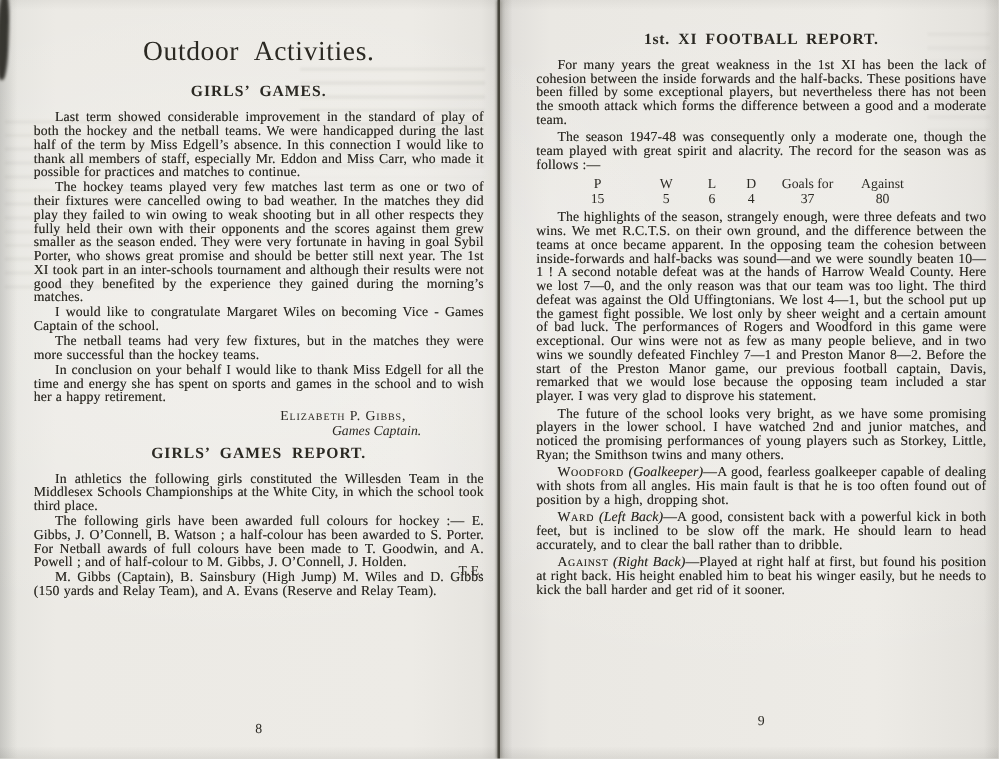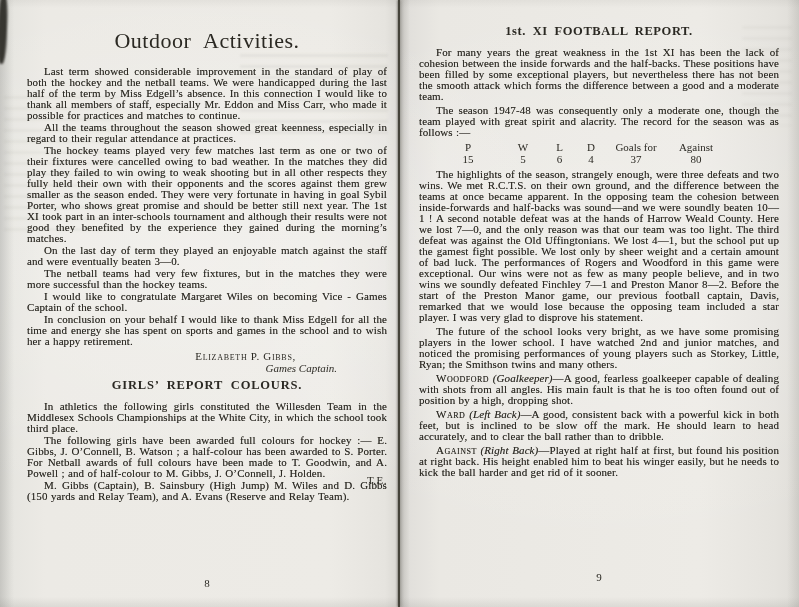--- a/index.html
+++ b/index.html
@@ -6,34 +6,34 @@
   .scan{
     position:relative;width:799px;height:607px;overflow:hidden;
     font-family:"Liberation Serif","DejaVu Serif",serif;color:#2b2923;
     background:
       radial-gradient(ellipse 560px 380px at 24% 42%, rgba(255,255,255,0.28), rgba(255,255,255,0) 70%),
       radial-gradient(ellipse 560px 400px at 76% 45%, rgba(255,255,255,0.22), rgba(255,255,255,0) 70%),
       linear-gradient(90deg,#dededa 0px,#e6e5e0 10px,#eceae5 45px,#edebe6 330px,#e6e4df 385px,#dcdad5 396px,#e0deda 404px,#eae8e3 440px,#edebe6 700px,#e5e3de 775px,#dfddd8 799px);
   }
   .page{position:absolute;top:0;height:607px;}
   .page-left{left:0;width:398px;}
-  .page-right{left:390px;width:399px;}
+  .page-right{left:400px;width:399px;}
   .content{position:absolute;top:20px;width:360px;}
   .content-left{left:27px;}
   .content-right{left:29px;}
 
   .main-title{font-size:22px;font-weight:400;text-align:center;margin:8px 0 12px;letter-spacing:0.5px;word-spacing:7px;}
   .sec-heading{font-size:12.5px;font-weight:700;text-align:center;margin:4px 0 8px;letter-spacing:0.8px;word-spacing:4px;}
   .rp-title{font-size:12.5px;font-weight:700;text-align:center;margin:4px 0 8px;letter-spacing:0.6px;word-spacing:3px;}
 
   .body{font-size:11px;line-height:11px;text-align:justify;text-indent:17px;margin:0 0 1px;word-spacing:0.5px;letter-spacing:0.1px;text-shadow:0 0 0.4px rgba(43,41,35,0.55);}
   .content-right .body{margin-bottom:3px;}
 
   .signature{text-align:right;font-size:11px;line-height:12px;margin:3px 0 1px;}
-  .sig-name{font-variant:small-caps;letter-spacing:0.7px;margin-right:91px;}
+  .sig-name{font-variant:small-caps;letter-spacing:0.7px;margin-right:62px;}
   .sig-role{font-style:italic;margin-right:50px;}
 
   .final-wrap{position:relative;}
   .initials{position:absolute;right:0;bottom:16px;font-size:11px;letter-spacing:0.5px;}
 
   .season-table{width:293px;margin:3px 0 4px 14px;font-size:11px;line-height:12px;}
   .trow{display:flex;}
   .tcell{flex:none;text-align:center;}
   .tc0{width:70px}.tc1{width:40px}.tc2{width:33px}.tc3{width:30px}.tc4{width:60px}.tc5{width:60px}
 
@@ -63,34 +63,33 @@
 <div class="scan">
 
   <div class="ghost g1"></div>
   <div class="ghost g2"></div>
   <div class="ghost g3"></div>
 
   <section class="page page-left">
     <div class="content content-left">
       <h1 class="main-title">Outdoor Activities.</h1>
 
+      <h2 class="sec-heading">GIRLS’ GAMES.</h2>
       <p class="body">Last term showed considerable improvement in the standard of play of both the hockey and the netball teams. We were handicapped during the last half of the term by Miss Edgell’s absence. In this connection I would like to thank all members of staff, especially Mr. Eddon and Miss Carr, who made it possible for practices and matches to continue.</p>
-      <p class="body">All the teams throughout the season showed great keenness, especially in regard to their regular attendance at practices.</p>
       <p class="body">The hockey teams played very few matches last term as one or two of their fixtures were cancelled owing to bad weather. In the matches they did play they failed to win owing to weak shooting but in all other respects they fully held their own with their opponents and the scores against them grew smaller as the season ended. They were very fortunate in having in goal Sybil Porter, who shows great promise and should be better still next year. The 1st XI took part in an inter-schools tournament and although their results were not good they benefited by the experience they gained during the morning’s matches.</p>
-      <p class="body">On the last day of term they played an enjoyable match against the staff and were eventually beaten 3—0.</p>
+      <p class="body">I would like to congratulate Margaret Wiles on becoming Vice - Games Captain of the school.</p>
       <p class="body">The netball teams had very few fixtures, but in the matches they were more successful than the hockey teams.</p>
-      <p class="body">I would like to congratulate Margaret Wiles on becoming Vice - Games Captain of the school.</p>
       <p class="body">In conclusion on your behalf I would like to thank Miss Edgell for all the time and energy she has spent on sports and games in the school and to wish her a happy retirement.</p>
 
       <div class="signature">
         <div class="sig-name">Elizabeth P. Gibbs,</div>
         <div class="sig-role">Games Captain.</div>
       </div>
 
-      <h2 class="sec-heading">GIRLS’ REPORT COLOURS.</h2>
+      <h2 class="sec-heading">GIRLS’ GAMES REPORT.</h2>
       <p class="body">In athletics the following girls constituted the Willesden Team in the Middlesex Schools Championships at the White City, in which the school took third place.</p>
       <p class="body">The following girls have been awarded full colours for hockey :— E. Gibbs, J. O’Connell, B. Watson ; a half-colour has been awarded to S. Porter. For Netball awards of full colours have been made to T. Goodwin, and A. Powell ; and of half-colour to M. Gibbs, J. O’Connell, J. Holden.</p>
       <div class="final-wrap">
         <p class="body">M. Gibbs (Captain), B. Sainsbury (High Jump) M. Wiles and D. Gibbs (150 yards and Relay Team), and A. Evans (Reserve and Relay Team).</p>
         <span class="initials">T.E.</span>
       </div>
     </div>
     <div class="pageno pageno-left">8</div>
   </section>
 

